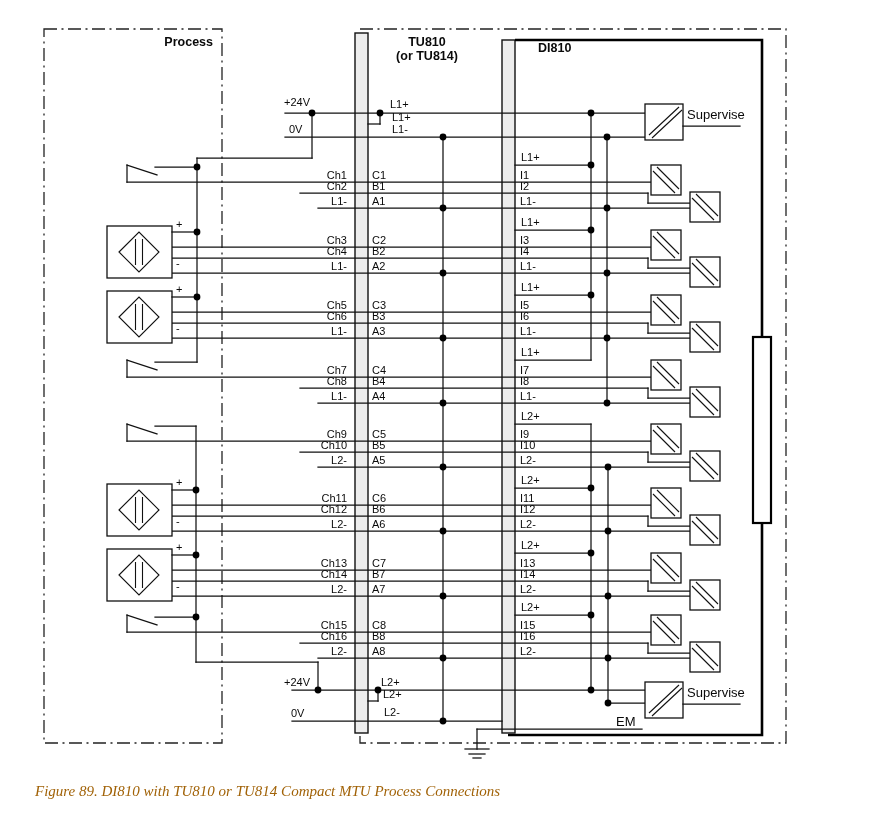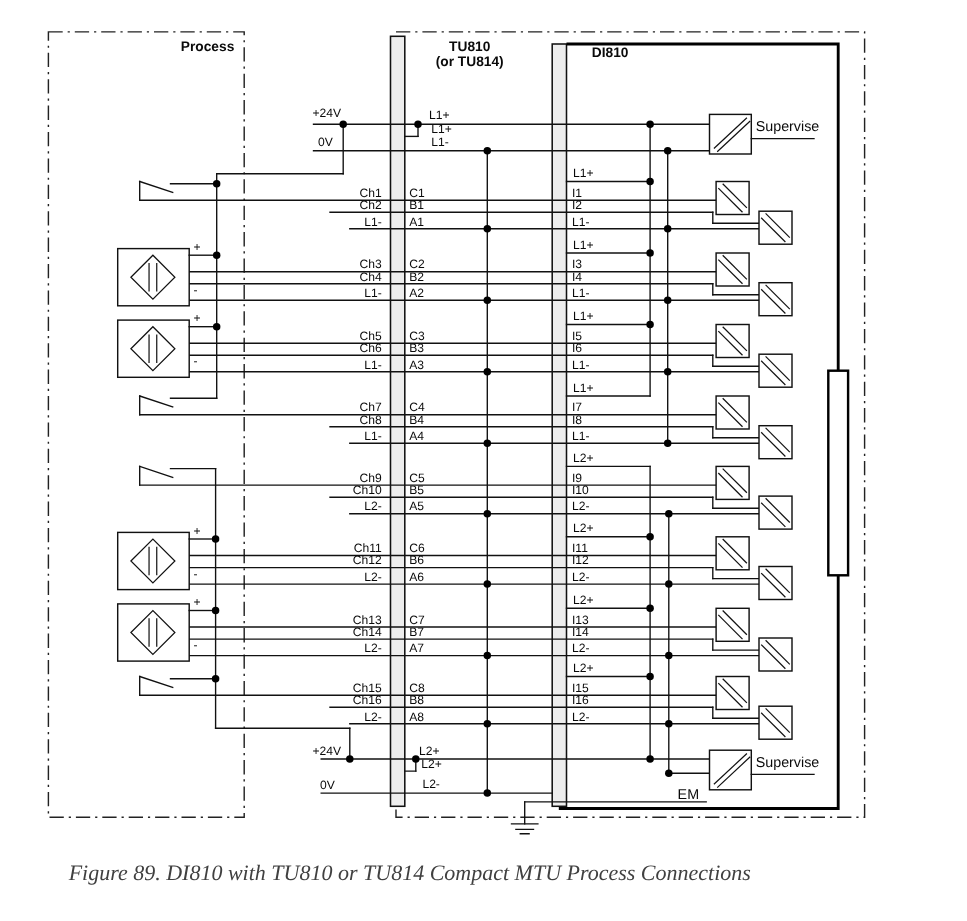--- a/index.html
+++ b/index.html
@@ -10,22 +10,22 @@
   .w2{stroke:#000;stroke-width:2.6;fill:none;stroke-linejoin:miter;}
   .dash{stroke:#222;stroke-width:1.3;fill:none;stroke-dasharray:13 4.5 2 4.5;}
   .strip{fill:#ededed;stroke:#111;stroke-width:1.4;}
   .dev{fill:#fff;stroke:#111;stroke-width:1.3;}
   .devln{stroke:#111;stroke-width:1.1;fill:none;}
   .dot{fill:#000;stroke:none;}
   text{font-family:"Liberation Sans",sans-serif;fill:#0a0a0a;}
   .t{font-size:11px;}
   .tb{font-size:12.5px;font-weight:bold;}
   .ts{font-size:13px;}
-  .caption{position:absolute;left:35px;top:783px;width:675px;text-align:center;
-           font-family:"Liberation Serif",serif;font-style:italic;font-size:20px;color:#404040;}
+  .caption{position:absolute;left:35px;top:783px;width:675px;
+           font-family:"Liberation Serif",serif;font-style:italic;font-size:15px;color:#a16207;}
 </style>
 </head>
 <body>
 
 <div class="page">
   <svg id="diagram" width="879" height="837" viewBox="0 0 879 837">
       <g>
         <rect x="44" y="29" width="178" height="714" class="dash"></rect>
         <rect x="360" y="29" width="426" height="714" class="dash"></rect>
       </g>

